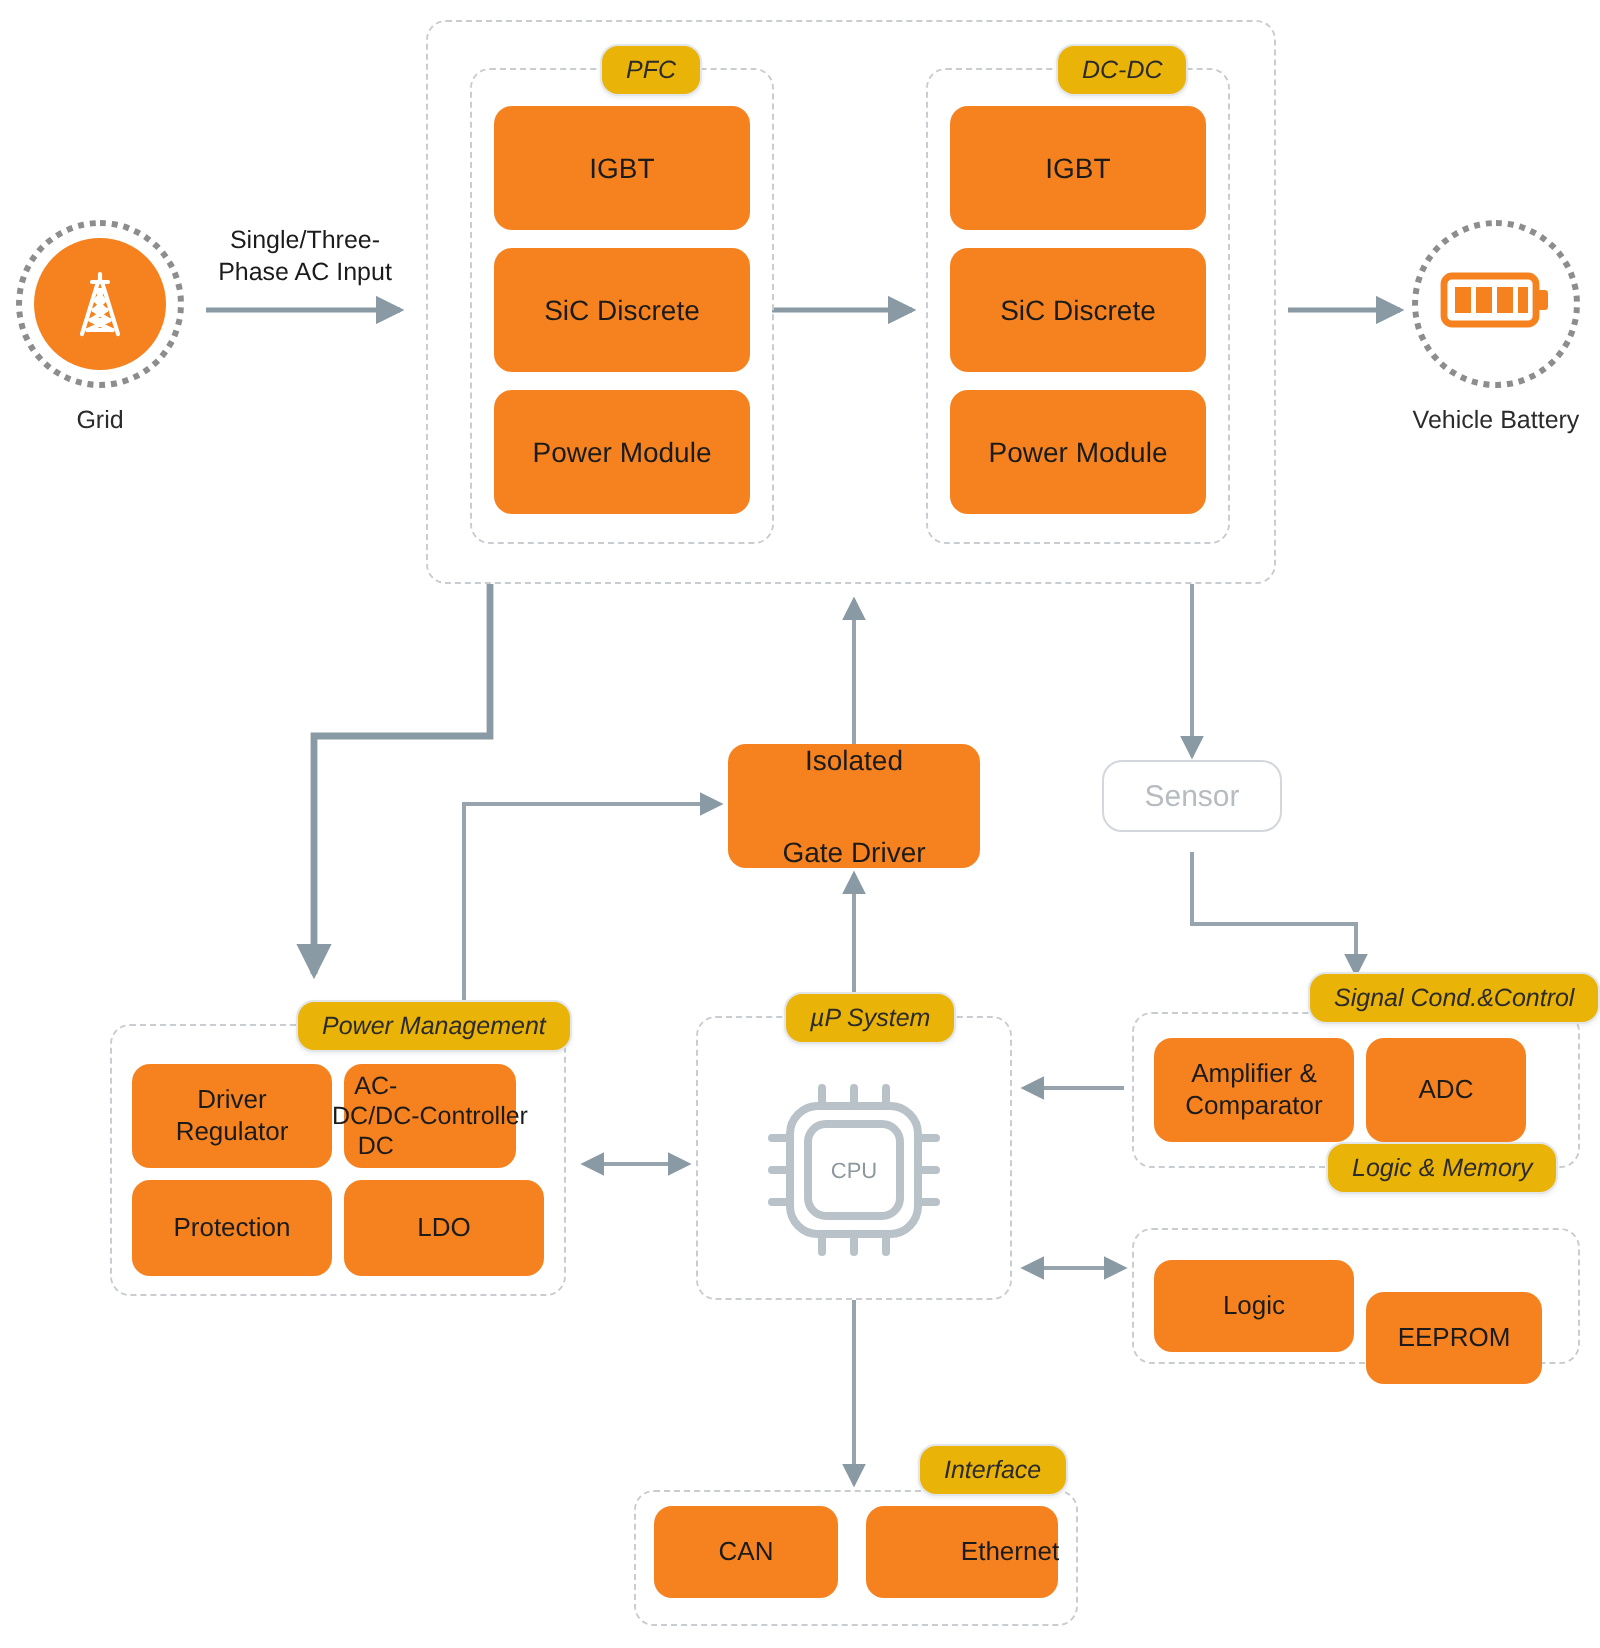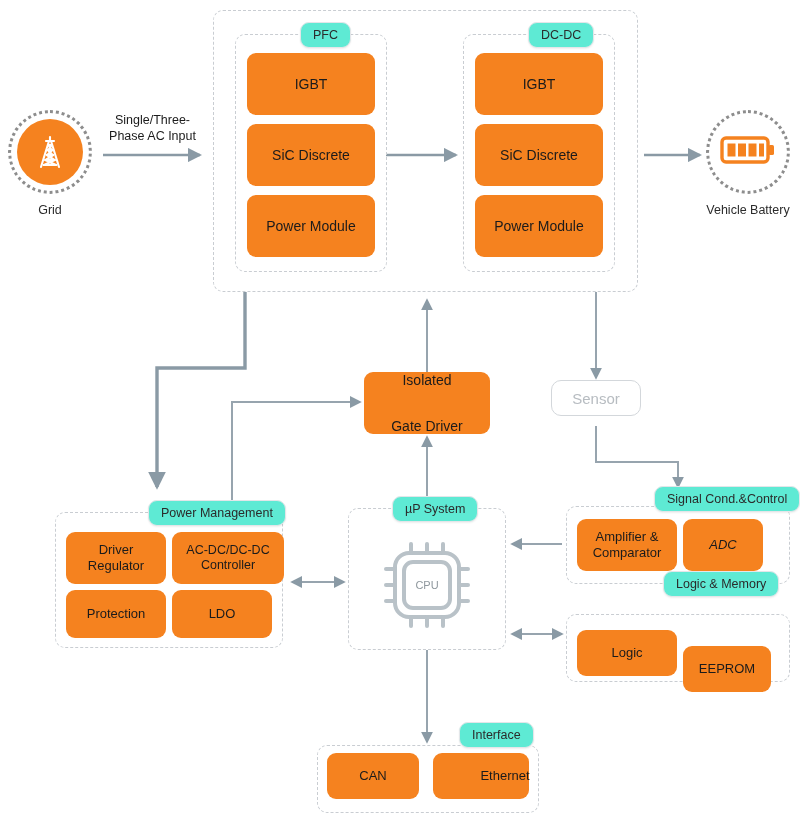--- a/index.html
+++ b/index.html
@@ -14,32 +14,33 @@
   
   .dashed-box{
     position:absolute;
     border:1.5px dashed #c9cdd2;
     border-radius:10px;
     background:transparent;
     box-sizing:border-box;
   }
   .pill{
     position:absolute;
-    background:#5eead4;
+    background:#eab308;
     border:1px solid #e3e6e9;
     border-radius:9px;
     color:#2b2b2b;
     font-size:12.5px;
     line-height:1;
     display:flex;align-items:center;justify-content:center;
     padding:0 12px;
     height:26px;
     box-shadow:0 1px 2px rgba(0,0,0,.07);
     white-space:nowrap;
     box-sizing:border-box;
+    font-style:italic;
   }
   .obox{
     position:absolute;
     background:#F5821F;
     border-radius:9px;
     color:#1b1b1b;
     font-size:14px;
     line-height:1.2;
     display:flex;align-items:center;justify-content:center;
     text-align:center;
@@ -221,21 +222,21 @@
 
   <div class="ghost-box" style="left:551px;top:380px;width:90px;height:36px;">Sensor</div>
 
   <div class="dashed-box" style="left:55px;top:512px;width:228px;height:136px;"></div>
   <div class="pill" style="left:148px;top:500px;">Power Management</div>
 
   <div class="obox small" style="left:66px;top:532px;width:100px;height:52px;flex-direction:column;">
     <span>Driver</span>
     <span>Regulator</span>
   </div>
-  <div class="obox small" style="left:172px;top:532px;width:112px;height:52px;flex-direction:column;font-size:12.5px;">
+  <div class="obox small" style="left:172px;top:532px;width:86px;height:52px;flex-direction:row;font-size:12.5px;">
     <span>AC-DC/DC-DC</span>
     <span>Controller</span>
   </div>
   <div class="obox small" style="left:66px;top:590px;width:100px;height:48px;">Protection</div>
   <div class="obox small" style="left:172px;top:590px;width:100px;height:48px;">LDO</div>
 
   <div class="dashed-box" style="left:348px;top:508px;width:158px;height:142px;"></div>
   <div class="pill" style="left:392px;top:496px;">µP System</div>
 
   <div style="position:absolute;left:381px;top:525px;width:92px;height:106px;display:flex;align-items:flex-end;justify-content:center;">
@@ -260,21 +261,21 @@
     </svg>
   </div>
 
   <div class="dashed-box" style="left:566px;top:506px;width:224px;height:78px;"></div>
   <div class="pill" style="left:654px;top:486px;">Signal Cond.&amp;Control</div>
 
   <div class="obox small" style="left:577px;top:519px;width:100px;height:52px;flex-direction:column;">
     <span>Amplifier &amp;</span>
     <span>Comparator</span>
   </div>
-  <div class="obox small" style="left:683px;top:519px;width:80px;height:52px;font-style:italic;">ADC</div>
+  <div class="obox small" style="left:683px;top:519px;width:80px;height:52px;">ADC</div>
 
   <div class="dashed-box" style="left:566px;top:614px;width:224px;height:68px;"></div>
   <div class="pill" style="left:663px;top:571px;">Logic &amp; Memory</div>
 
   <div class="obox small" style="left:577px;top:630px;width:100px;height:46px;">Logic</div>
   <div class="obox small" style="left:683px;top:646px;width:88px;height:46px;">EEPROM</div>
 
   <div class="dashed-box" style="left:317px;top:745px;width:222px;height:68px;"></div>
   <div class="pill" style="left:459px;top:722px;">Interface</div>
 

